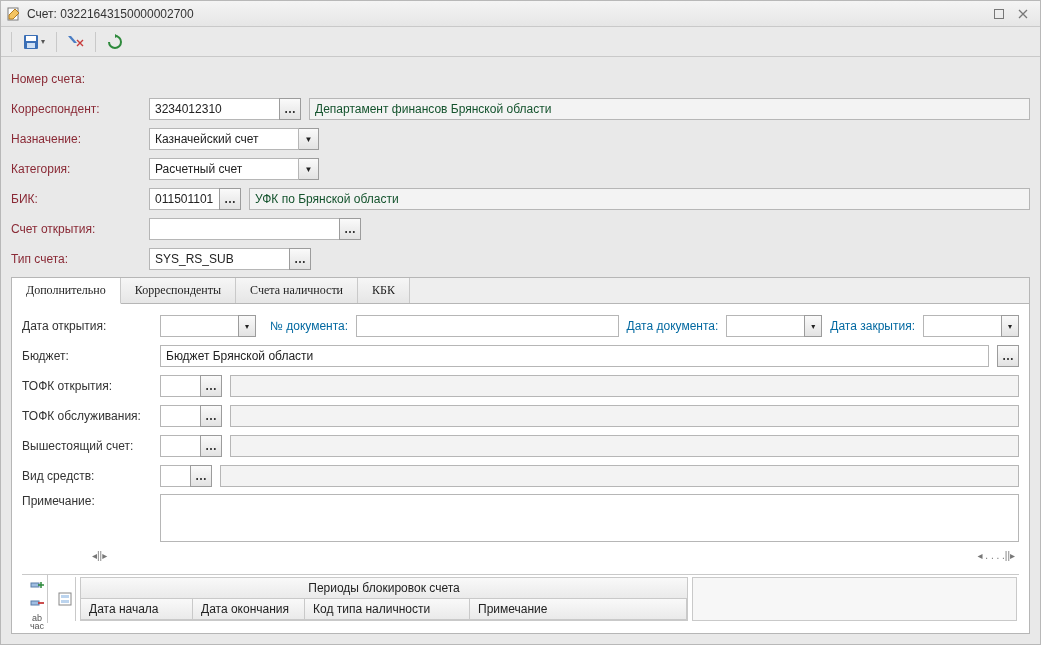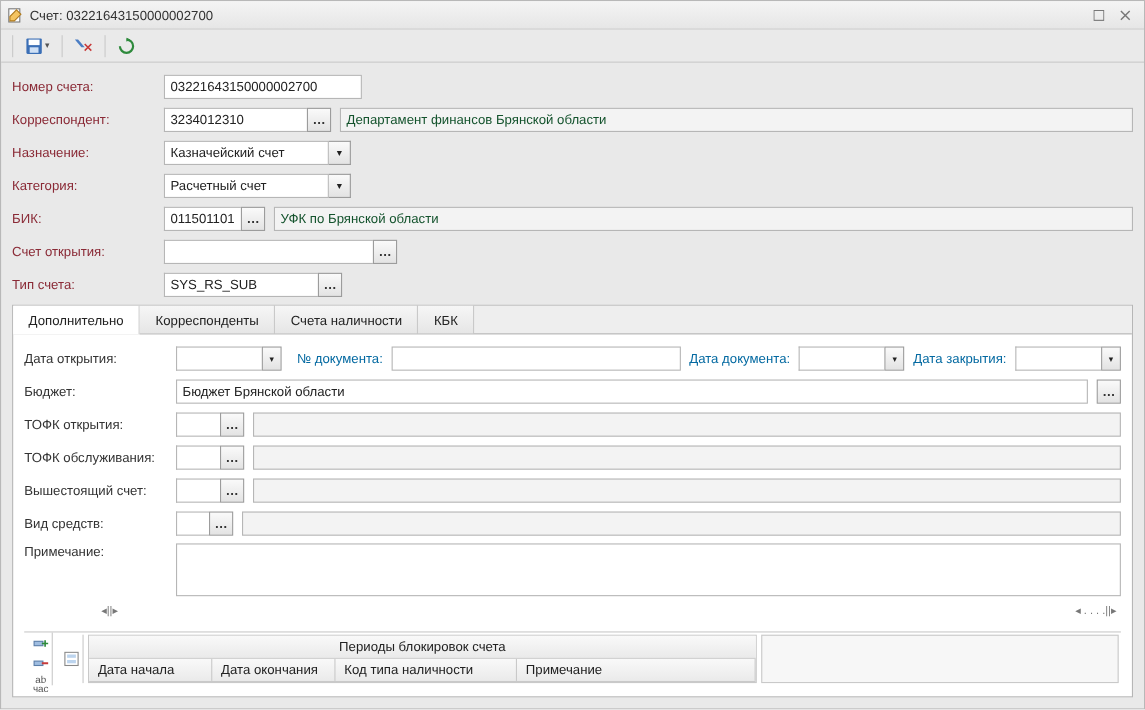--- a/index.html
+++ b/index.html
@@ -19,21 +19,21 @@
 .form-label { width: 130px; font-weight: normal; color: #8a2a36; }
 .textbox { height: 22px; border: 1px solid #b6b6b6; background: #fff; padding: 0 5px; display: flex; align-items: center; }
 .textbox.fill { flex: 1; }
 .textbox.ro { background: #f3f3f3; color: #14532d; }
 .lookup { display: flex; }
 .lookup .textbox { border-right: none; }
 .btn-dots { width: 22px; height: 22px; border: 1px solid #9c9c9c; background: linear-gradient(#fafafa,#e3e3e3); display: flex; align-items: center; justify-content: center; cursor: pointer; font-weight: bold; color: #333; }
 .combo { display: flex; }
 .combo .dd { width: 20px; height: 22px; border: 1px solid #9c9c9c; border-left: none; background: linear-gradient(#fafafa,#e3e3e3); display: flex; align-items: center; justify-content: center; font-size: 8px; cursor: pointer; }
 .tabs { border: 1px solid #b6b6b6; background: #fff; flex: 1; display: flex; flex-direction: column; min-height: 0; }
-.tabbar { display: flex; height: 26px; background: #eee; border-bottom: 1px solid #b6b6b6; }
+.tabbar { display: flex; height: 26px; background: #eee; border-bottom: 1px solid #b6b6b6; font-family: Liberation Serif, serif; }
 .tab { padding: 0 14px; display: flex; align-items: center; border-right: 1px solid #c9c9c9; background: linear-gradient(#f6f6f6,#e6e6e6); cursor: pointer; }
 .tab.active { background: #fff; border-bottom: 1px solid #fff; margin-bottom: -1px; }
 .tab.disabled { color: #999; margin-top: 45px; }
 .tab-body { padding: 10px; flex: 1; display: flex; flex-direction: column; gap: 6px; overflow: hidden; min-height: 0; }
 .sub-label { width: 130px; color: #333; }
 .mini-label { color: #0369a1; white-space: nowrap; }
 .date-input { display: flex; }
 .date-input .textbox { width: 78px; border-right: none; }
 .date-input .dd { width: 18px; height: 22px; border: 1px solid #9c9c9c; background: linear-gradient(#fafafa,#e3e3e3); display: flex; align-items: center; justify-content: center; font-size: 8px; cursor: pointer; }
 .notes-area { height: 48px; border: 1px solid #b6b6b6; background: #fff; flex: 1; }
@@ -102,23 +102,20 @@
           <path d="M8 2 A6 6 0 1 1 2 8" fill="none" stroke="#2e8a3c" stroke-width="2"></path>
           <path d="M8 0 L8 4 L11 2 Z" fill="#2e8a3c"></path>
         </svg>
     </div>
   </div>
 
   <div class="content">
 
     <div class="form-row">
       <div class="form-label">Номер счета:</div>
-      <div class="textbox" style="width:180px">
-          <span>03221643150000002700</span>
-        </div>
     </div>
 
     <div class="form-row">
       <div class="form-label">Корреспондент:</div>
       <div class="lookup">
         <div class="textbox" style="width:130px">
             <span>3234012310</span>
           </div>
         <div class="btn-dots">…</div>
       </div>

